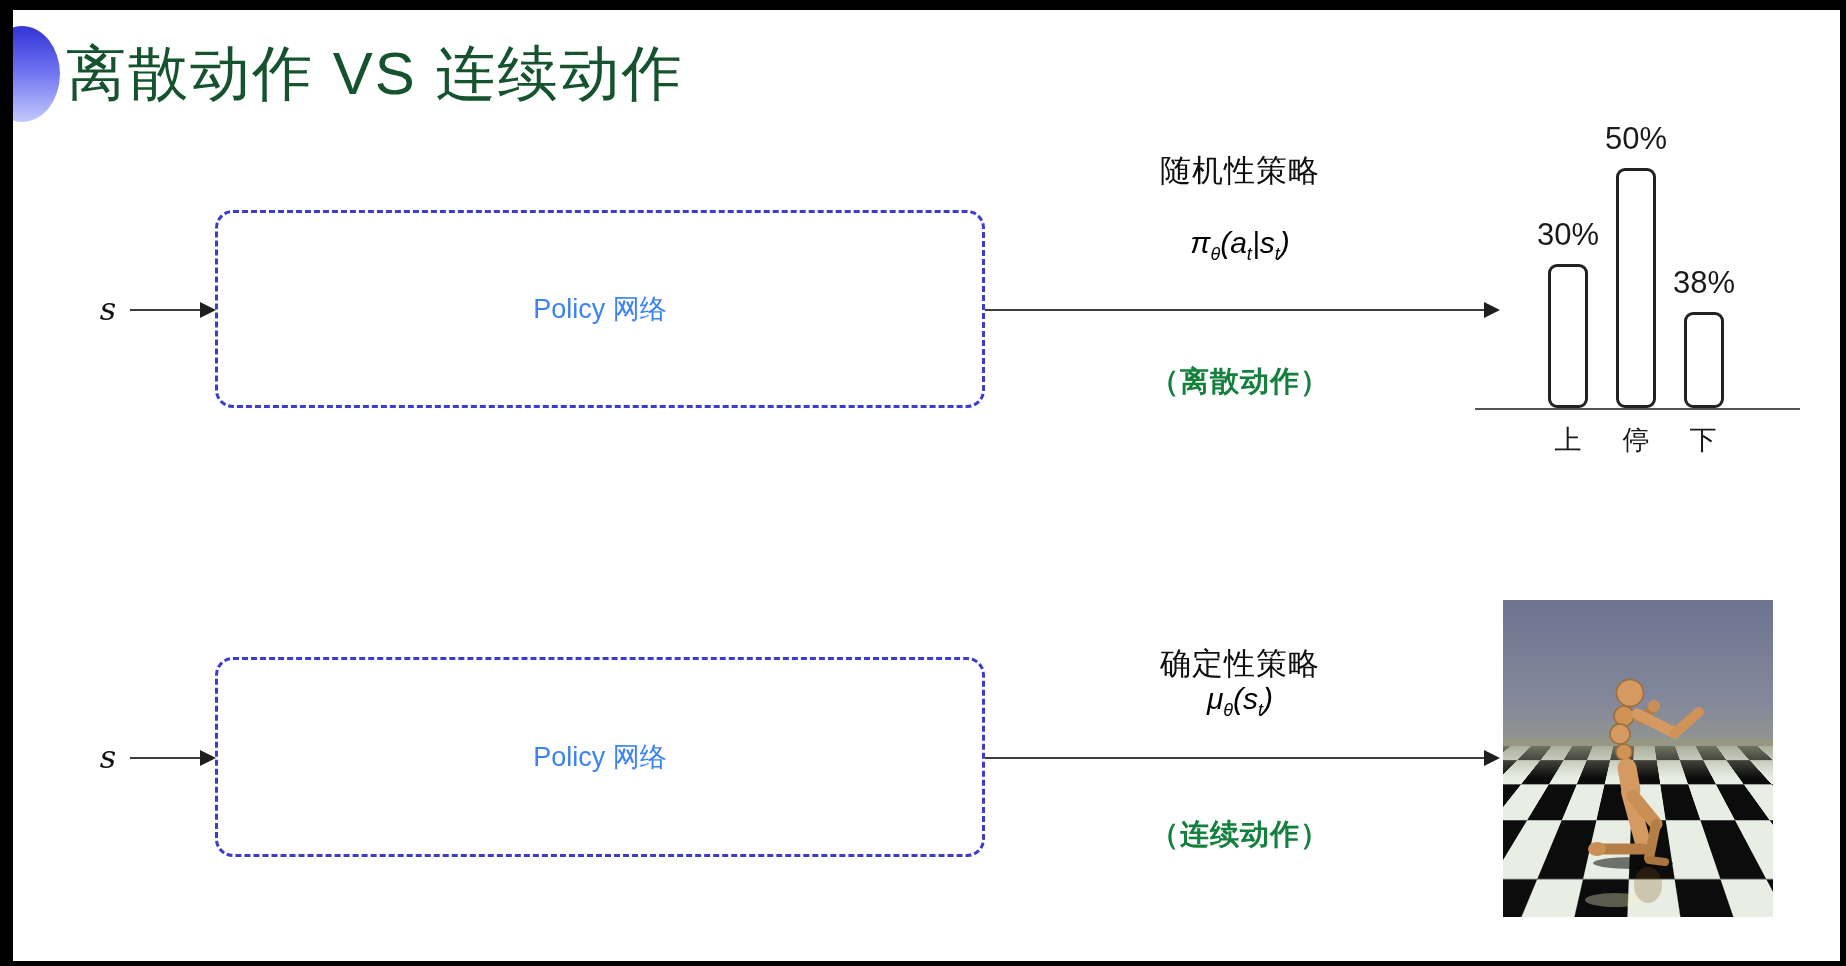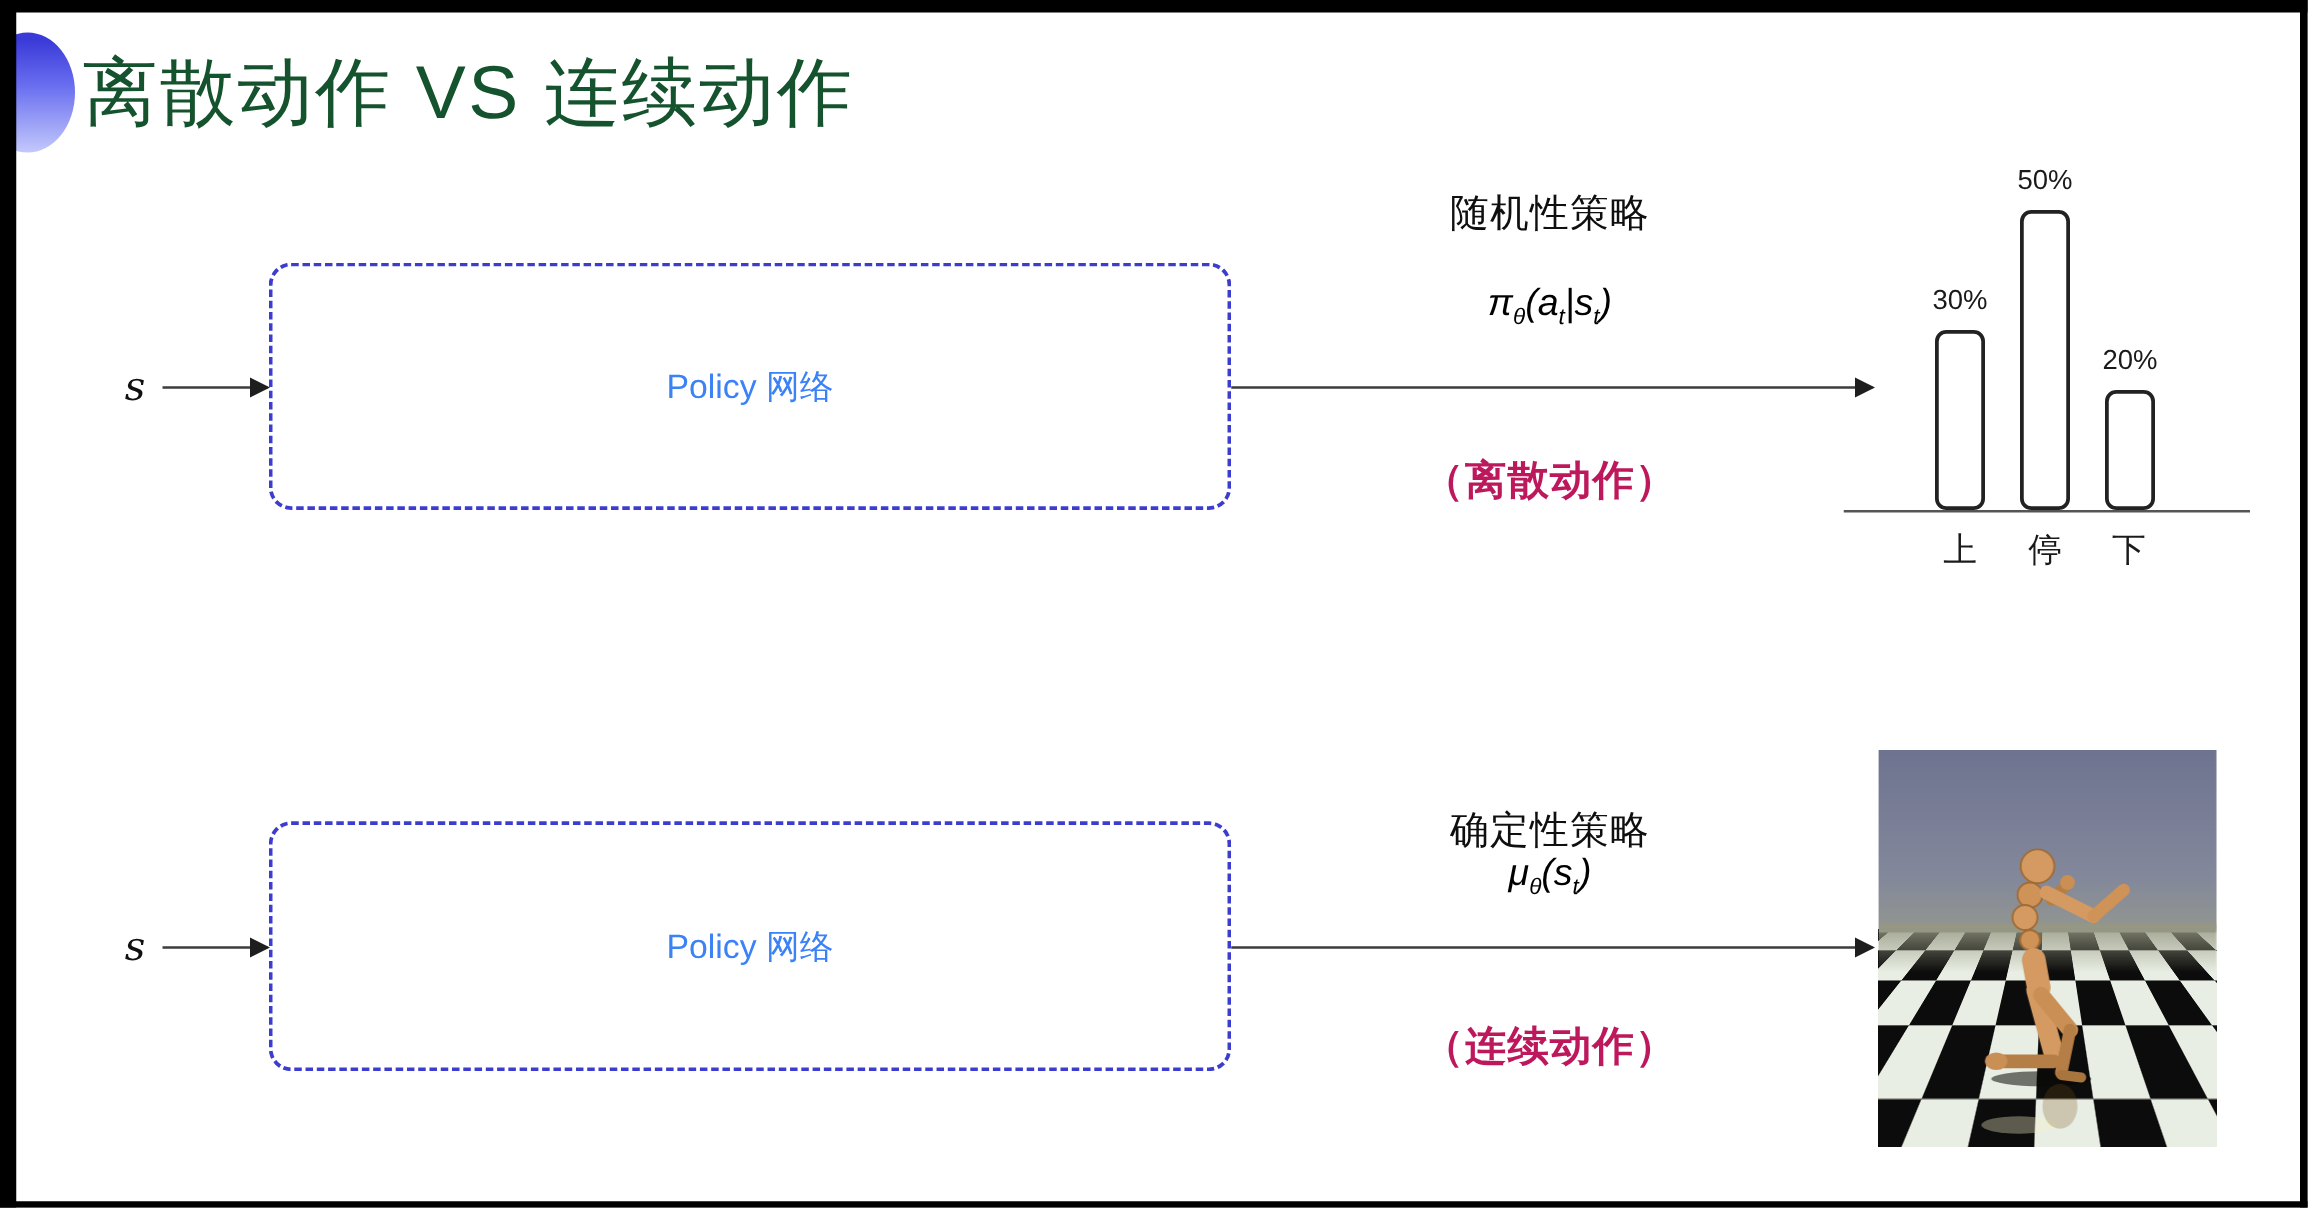--- a/index.html
+++ b/index.html
@@ -27,27 +27,27 @@
   .arrow::after { content:''; position:absolute; right:-2px; top:-7px; width:0; height:0;
     border-left:16px solid #1e1e1e; border-top:8px solid transparent; border-bottom:8px solid transparent; }
   .policy-box { position:absolute; left:215px; width:770px; border:3px dashed #3c3ccf;
     border-radius:18px; display:flex; align-items:center; justify-content:center; background:transparent; }
   .policy-box-label { font-size:27px; color:#3b82f6; }
 
   .annot { position:absolute; left:1080px; width:320px; text-align:center; }
   .policy-type { font-size:31px; color:#0f0f0f; font-weight:500; letter-spacing:1px; }
   .formula { font-family:Liberation Sans, sans-serif; font-style:italic; font-size:30px; color:#000000; }
   .formula sub { font-size:0.6em; }
-  .action-note { font-size:33px; font-weight:600; color:#be185d; letter-spacing:1px; }
+  .action-note { font-size:29px; font-weight:600; color:#15803d; letter-spacing:1px; }
 
   
   .prob-chart { position:absolute; left:1470px; top:96px; width:345px; height:380px; }
   .chart-baseline { position:absolute; left:5px; top:312px; width:325px; height:2px; background:#555; }
   .bar-col { position:absolute; bottom:68px; width:80px; display:flex; flex-direction:column; align-items:center; }
-  .bar-value { font-size:22px; color:#1a1a1a; margin-bottom:11px; }
+  .bar-value { font-size:31px; color:#1a1a1a; margin-bottom:11px; }
   .bar { width:40px; background:#fff; border:3px solid #222; border-radius:9px; }
   .bar-cat { position:absolute; top:326px; transform:translateX(-50%); font-size:27px; color:#1a1a1a; }
 
   
   .sim { position:absolute; left:1503px; top:600px; width:270px; height:317px; overflow:hidden; background:#8e93a0; }
   .sim-sky { position:absolute; left:0; top:0; width:100%; height:46%;
     background:linear-gradient(180deg,#6e7490 0%,#83889b 70%,#93978f 100%); }
   .sim-floor { position:absolute; left:-70%; top:45%; width:240%; height:58%;
     background:repeating-conic-gradient(#0c0c0c 0% 25%, #e9eee4 0% 50%);
     background-size:40px 40px; transform:perspective(95px) rotateX(42deg); transform-origin:50% 0; }
@@ -79,21 +79,21 @@
   <div class="prob-chart">
     <div class="bar-col" style="left:58px;">
       <span class="bar-value">30%</span>
       <div class="bar" style="height: 144px;"></div>
     </div>
     <div class="bar-col" style="left:126px;">
       <span class="bar-value">50%</span>
       <div class="bar" style="height: 240px;"></div>
     </div>
     <div class="bar-col" style="left:194px;">
-      <span class="bar-value">20%</span>
+      <span class="bar-value">38%</span>
       <div class="bar" style="height: 96px;"></div>
     </div>
     <div class="chart-baseline"></div>
     <span class="bar-cat" style="left:98px;">上</span>
     <span class="bar-cat" style="left:166px;">停</span>
     <span class="bar-cat" style="left:233px;">下</span>
   </div>
 
   <div class="state-label" style="left:88px; top:738px;">s</div>
   <div class="arrow" style="left:130px; top:757px; width:84px;"></div>

